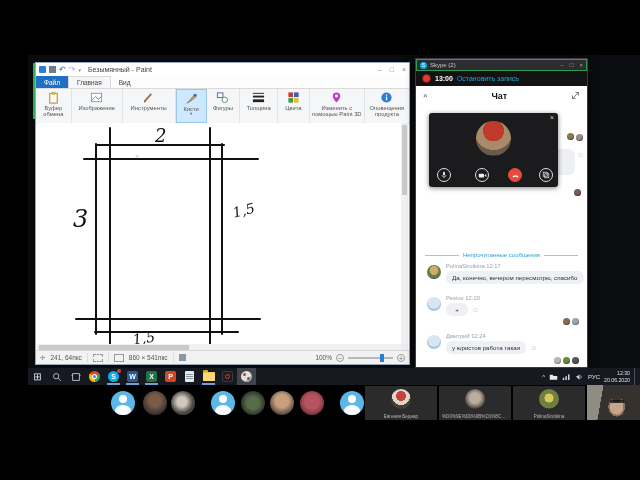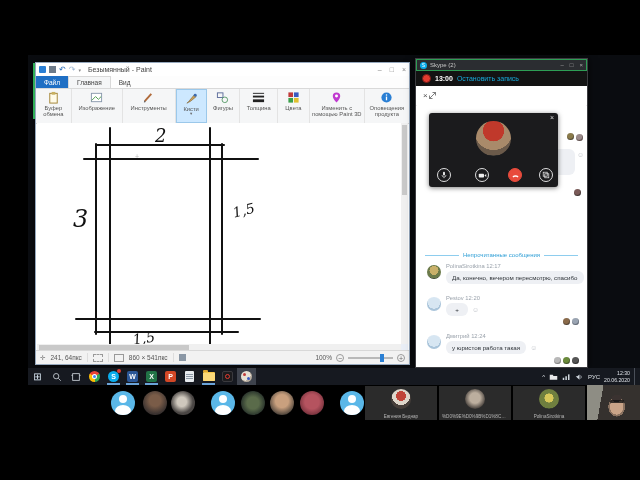--- a/index.html
+++ b/index.html
@@ -227,20 +227,21 @@
     </div>
 
     <div id="skype-recbar">
       <span style="width:7px;height:7px;border-radius:50%;background:#e23b30;border:1px solid #7a1e18;"></span>
       <span style="color:#fff;font-weight:bold;">13:00</span>
       <span style="color:#18a8d8;">Остановить запись</span>
     </div>
 
     <div id="chat-header">
       <span style="color:#555;font-size:8px;">×</span>
+      <span style="flex:1;text-align:center;font-weight:bold;font-size:9px;color:#111;">Чат</span>
       <svg width="9" height="9" viewBox="0 0 12 12">
           <line x1="2" y1="10" x2="10" y2="2" stroke="#555"></line>
           <polyline points="6,2 10,2 10,6" fill="none" stroke="#555"></polyline>
           <polyline points="2,6 2,10 6,10" fill="none" stroke="#555"></polyline>
         </svg>
     </div>
 
     <div id="chat-body">
 
       <div class="abs" style="left:130px;top:44px;width:28px;height:26px;background:#eef0f4;border-radius:6px;font-size:5.5px;color:#555;padding:2px 3px;box-sizing:border-box;z-index:1;">не</div>

